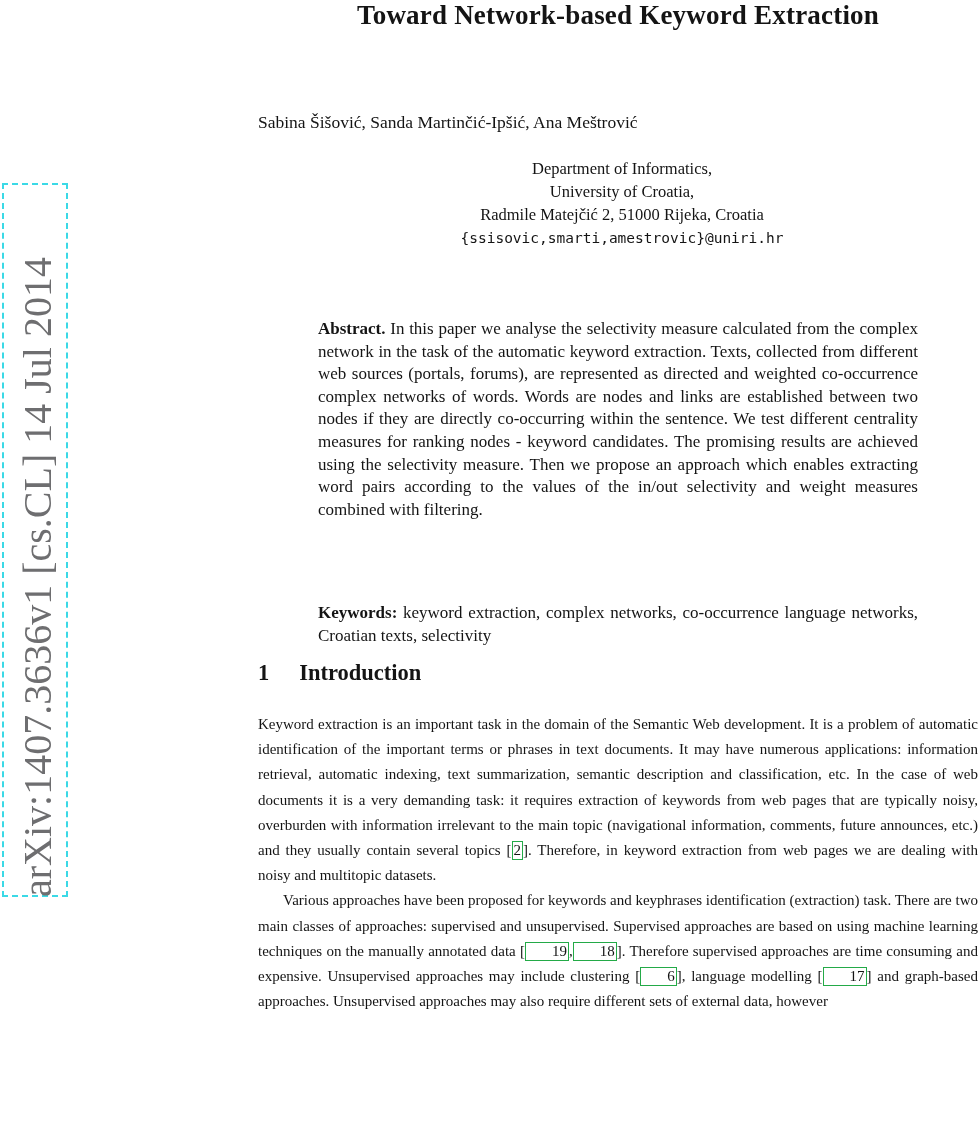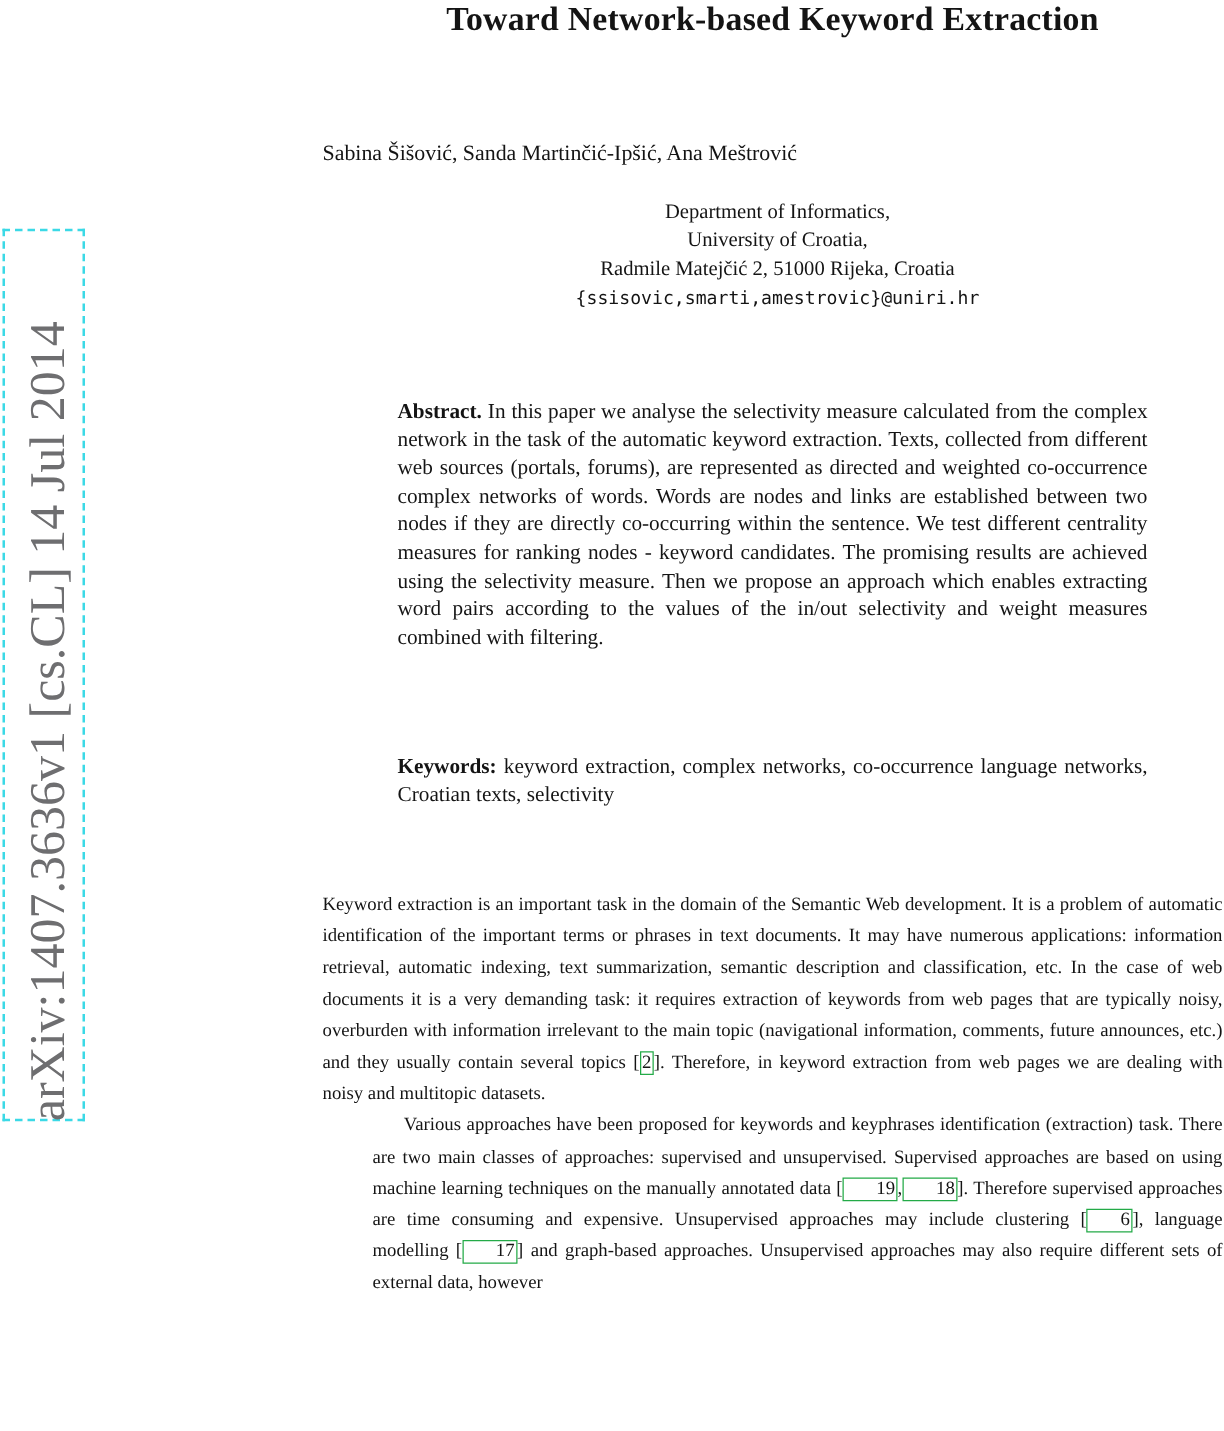--- a/index.html
+++ b/index.html
@@ -112,21 +112,21 @@
 
   .bodytext {
     top: 712px;
     left: 0;
     width: 720px;
     font-size: 15px;
     line-height: 25.2px;
     text-align: justify;
   }
   .bodytext p { margin: 0; }
-  .bodytext p.indented { text-indent: 25px; margin-left: 40px; }
+  .bodytext p.indented { text-indent: 25px; }
 
   .cite {
     display: inline-block;
     border: 1px solid var(--citation-green, #23aa47);
     padding: 0 1px;
     line-height: 17px;
     cursor: pointer;
   }
 </style>
 </head>
@@ -142,20 +142,21 @@
     <h1 class="title"><span>Toward Network-based Keyword Extraction</span><br></h1>
 
     <div class="authors">Sabina Šišović, Sanda Martinčić-Ipšić, Ana Meštrović</div>
 
     <div class="affiliation"><span>Department of Informatics,</span><br><span>University of Croatia,</span><br><span>Radmile Matejčić 2, 51000 Rijeka, Croatia</span><br><span class="mono">{ssisovic,smarti,amestrovic}@uniri.hr</span></div>
 
     <div class="abstract-block"><span class="blocklabel">Abstract.</span> <span>In this paper we analyse the selectivity measure calculated from the complex network in the task of the automatic keyword extraction. Texts, collected from different web sources (portals, forums), are represented as directed and weighted co-occurrence complex networks of words. Words are nodes and links are established between two nodes if they are directly co-occurring within the sentence. We test different centrality measures for ranking nodes - keyword candidates. The promising results are achieved using the selectivity measure. Then we propose an approach which enables extracting word pairs according to the values of the in/out selectivity and weight measures combined with filtering.</span></div>
 
     <div class="keywords-block"><span class="blocklabel">Keywords:</span> <span>keyword extraction, complex networks, co-occurrence language networks, Croatian texts, selectivity</span></div>
 
+    <h2 class="section-heading"><span>1</span><span class="headgap"></span><span>Introduction</span></h2>
 
     <div class="bodytext">
       <p>Keyword extraction is an important task in the domain of the Semantic Web development. It is a problem of automatic identification of the important terms or phrases in text documents. It may have numerous applications: information retrieval, automatic indexing, text summarization, semantic description and classification, etc. In the case of web documents it is a very demanding task: it requires extraction of keywords from web pages that are typically noisy, overburden with information irrelevant to the main topic (navigational information, comments, future announces, etc.) and they usually contain several topics [<span class="cite">2</span>]. Therefore, in keyword extraction from web pages we are dealing with noisy and multitopic datasets.</p>
       <p class="indented">Various approaches have been proposed for keywords and keyphrases identification (extraction) task. There are two main classes of approaches: supervised and unsupervised. Supervised approaches are based on using machine learning techniques on the manually annotated data [<span class="cite">19</span>,<span class="cite">18</span>]. Therefore supervised approaches are time consuming and expensive. Unsupervised approaches may include clustering [<span class="cite">6</span>], language modelling [<span class="cite">17</span>] and graph-based approaches. Unsupervised approaches may also require different sets of external data, however</p>
     </div>
 
   </div>
 </div>
 
 </body></html>

